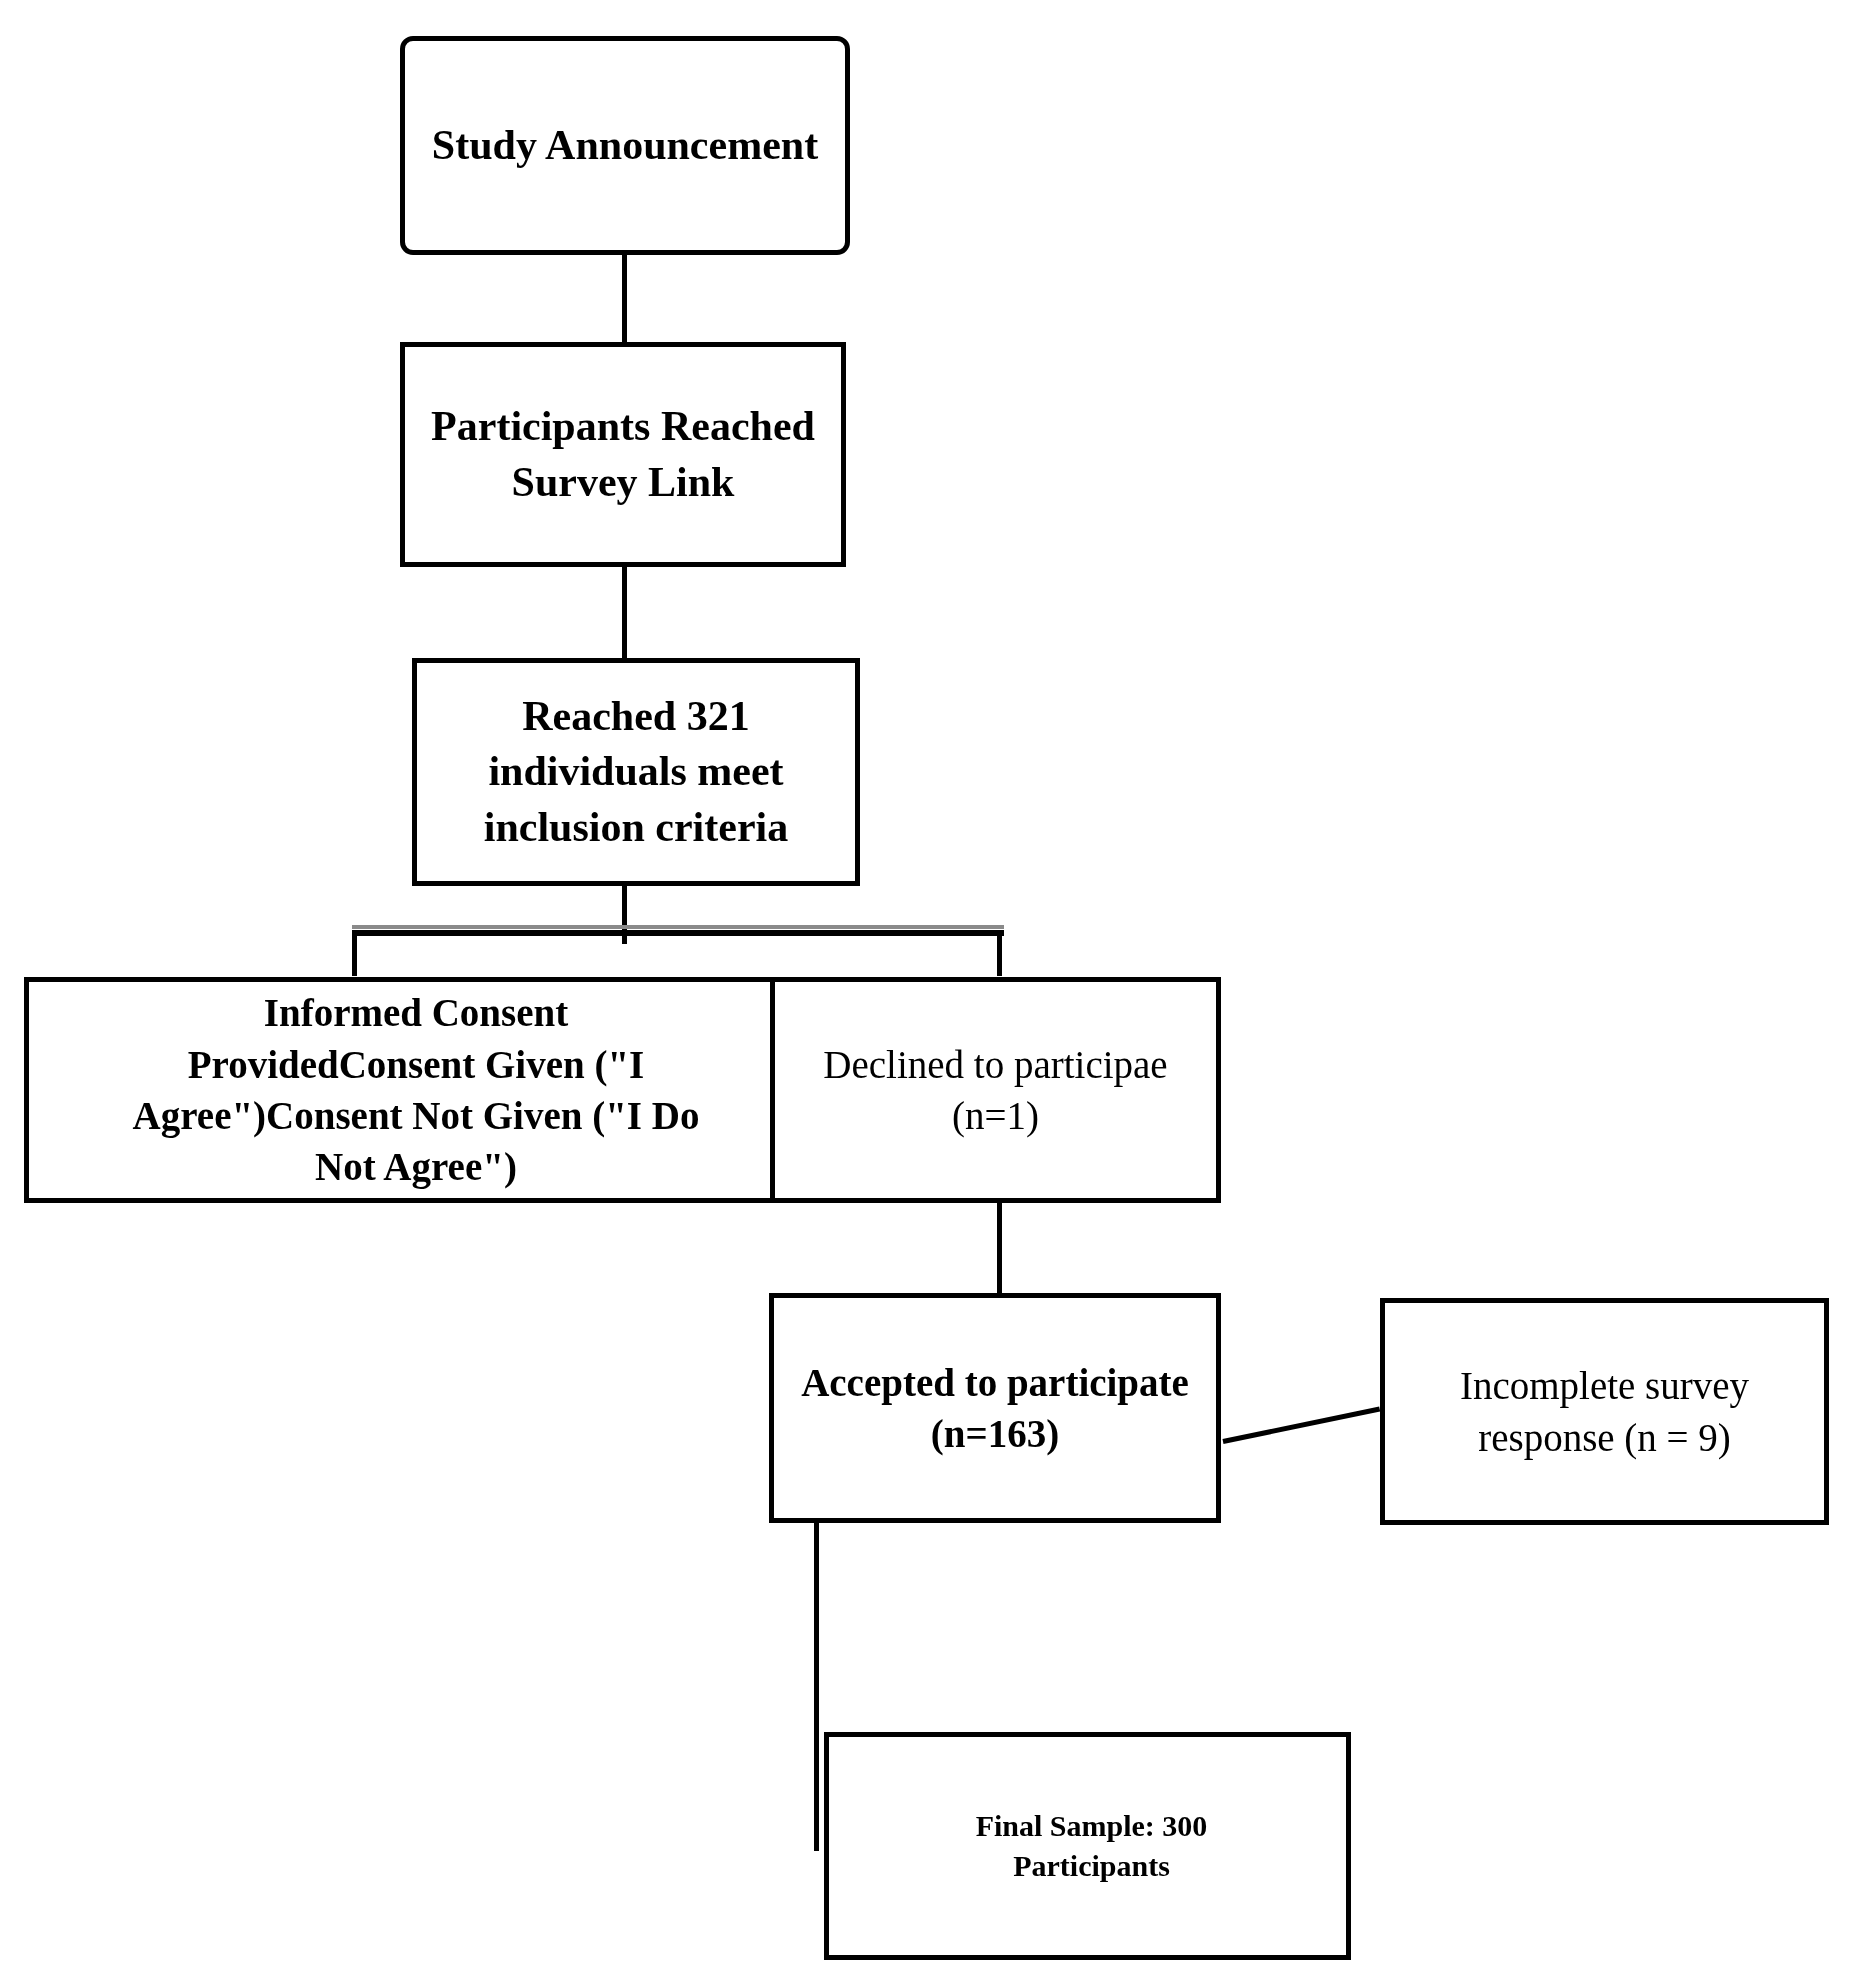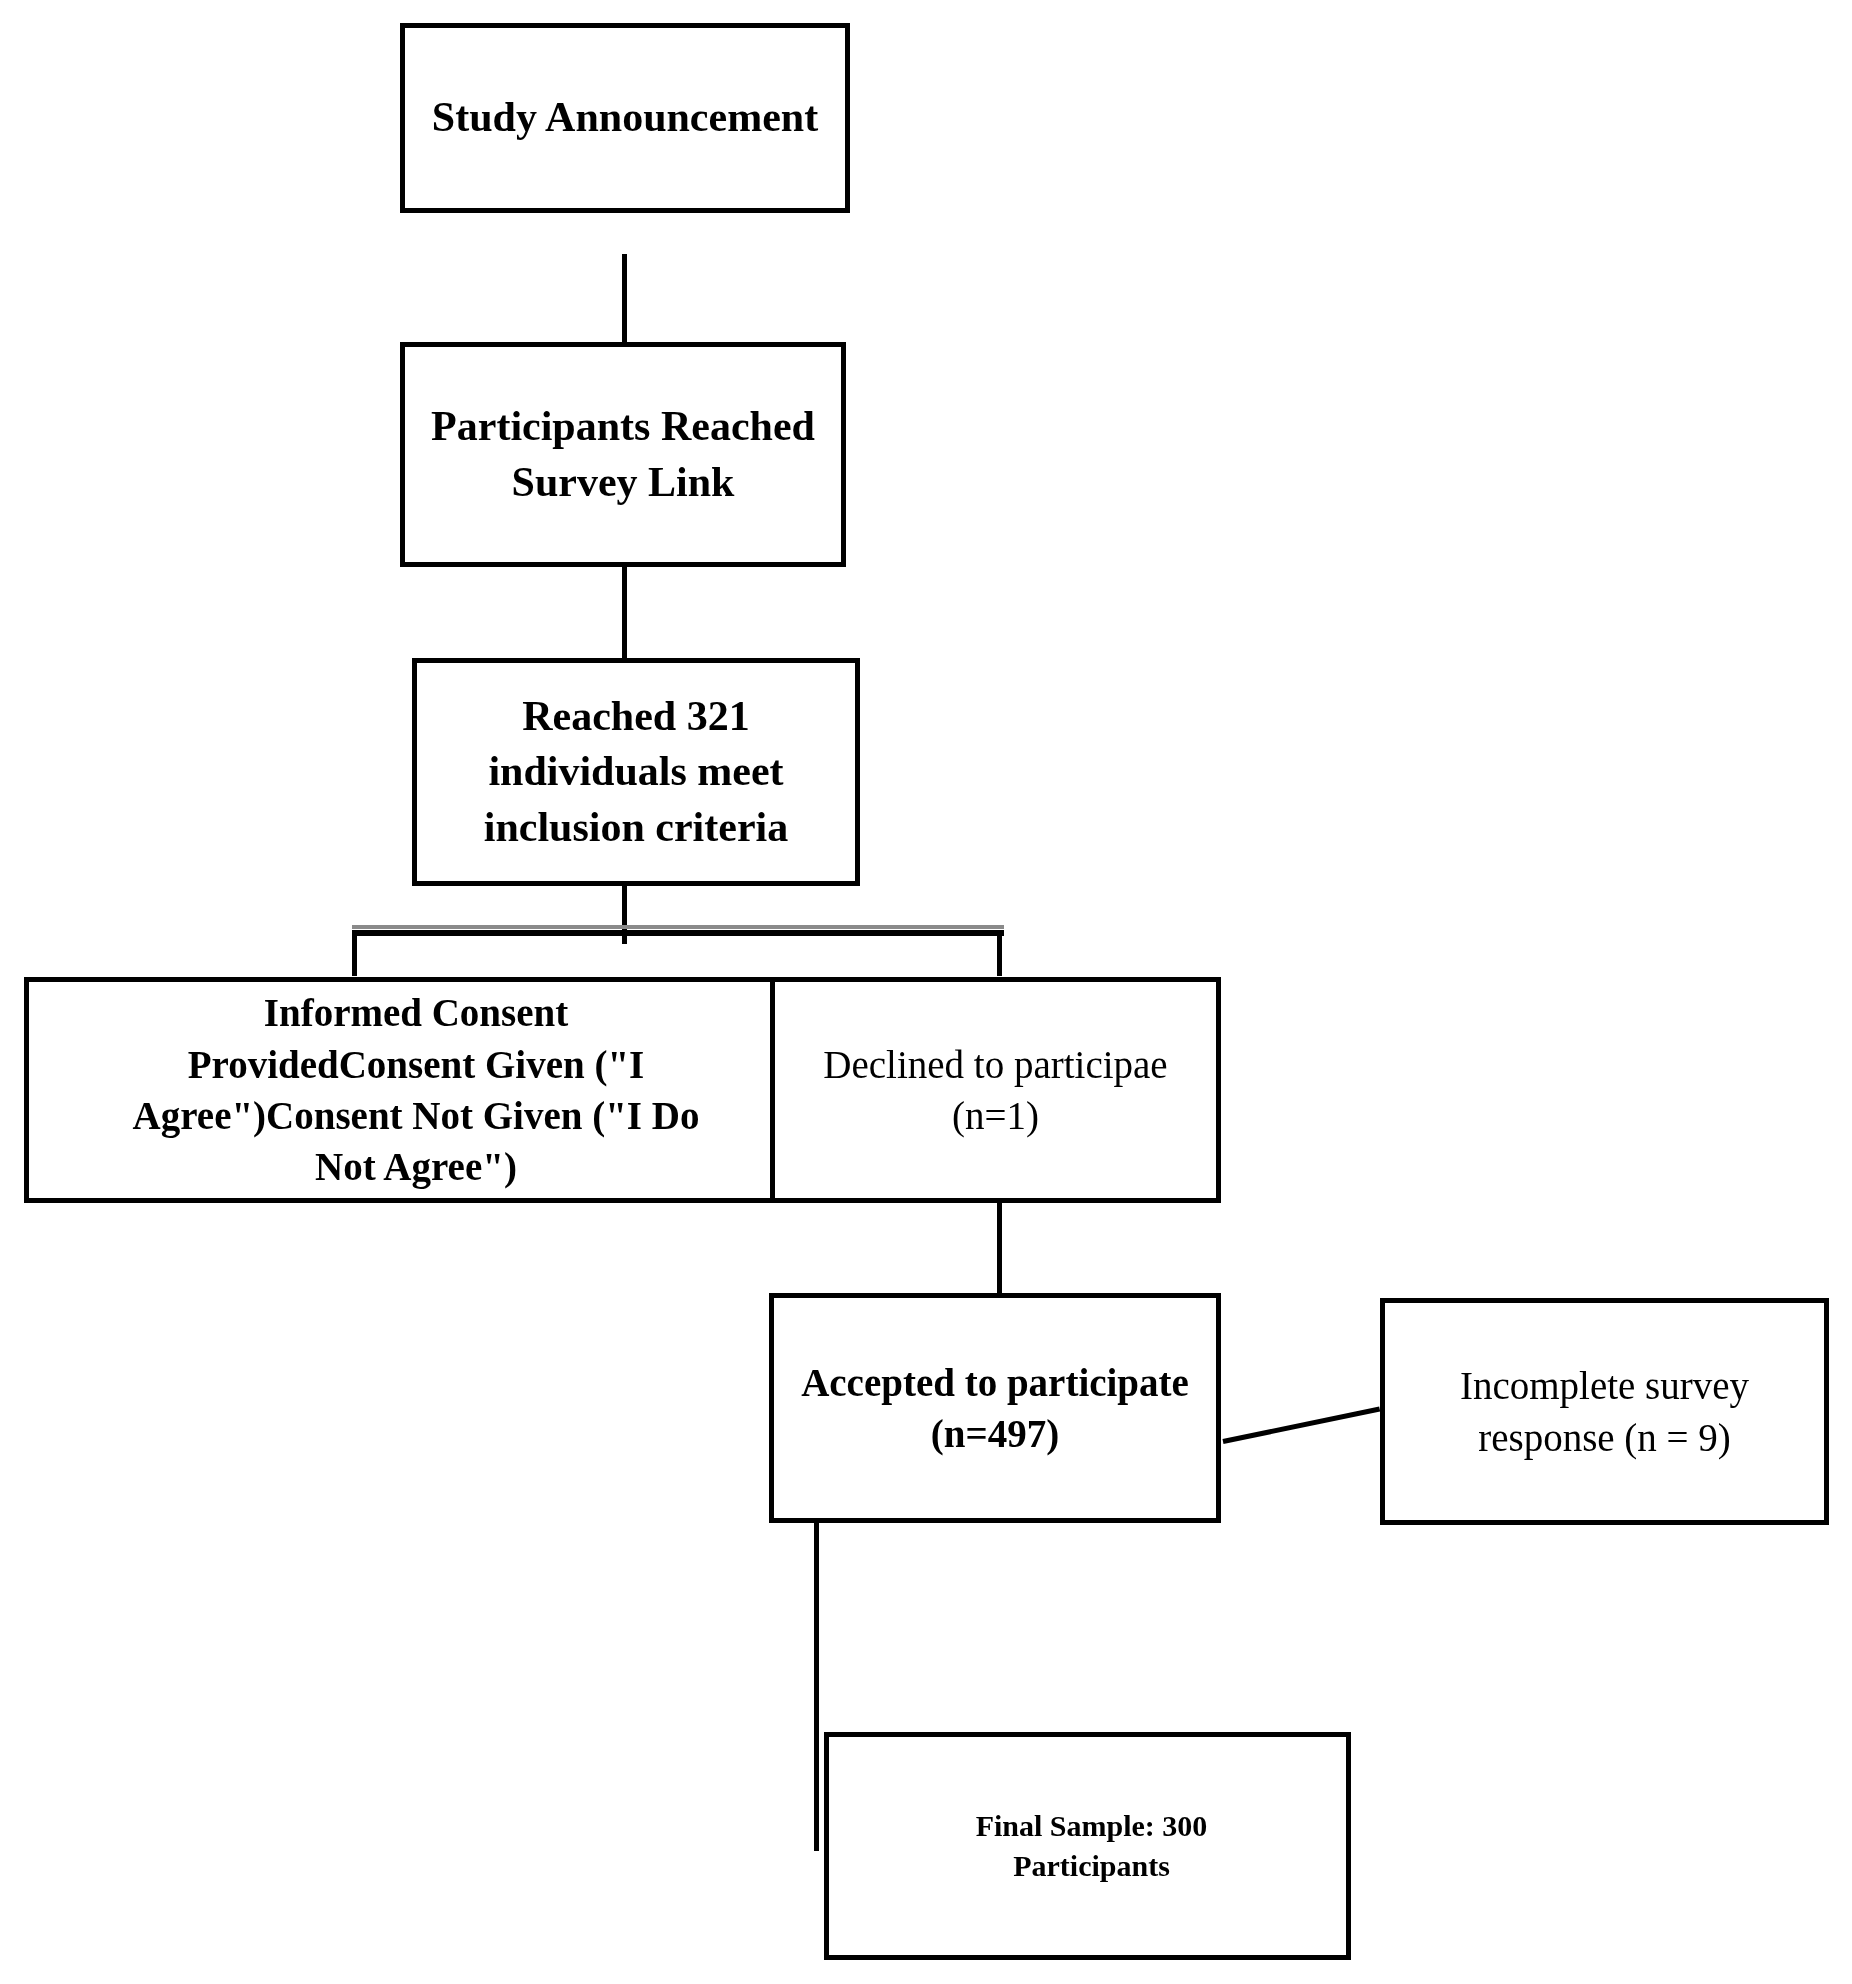--- a/index.html
+++ b/index.html
@@ -24,21 +24,21 @@
     display: flex;
     align-items: center;
     justify-content: center;
     text-align: center;
     white-space: pre;
     line-height: 1.32;
   }
   .bold { font-weight: bold; }
 
   
-  #box-study        { left: 400px;  top: 23px;   width: 450px; height: 190px; font-size: 42px; }
+  #box-study        { left: 400px;  top: 36px;   width: 450px; height: 219px; font-size: 42px; border-radius: 13px; }
   #box-access       { left: 400px;  top: 342px;  width: 446px; height: 225px; font-size: 42px; }
   #box-reached      { left: 412px;  top: 658px;  width: 448px; height: 228px; font-size: 42px; }
   #box-consent      { left: 24px;   top: 977px; width: 784px; height: 226px; font-size: 39px; }
   #box-declined     { left: 770px; top: 977px; width: 451px; height: 226px; font-size: 39px; }
   #box-accepted     { left: 769px; top: 1293px; width: 452px; height: 230px; font-size: 39px; }
   #box-incomplete   { left: 1380px; top: 1298px; width: 449px; height: 227px; font-size: 39px; }
   #box-final        { left: 824px; top: 1732px; width: 527px; height: 228px; font-size: 30px; padding-left: 8px; }
 
   .line {
     position: absolute;
@@ -88,21 +88,21 @@
 
   <div class="box bold" id="box-consent">Informed Consent
 ProvidedConsent Given ("I
 Agree")Consent Not Given ("I Do
 Not Agree")</div>
 
   <div class="box" id="box-declined">Declined to participae
 (n=1)</div>
 
   <div class="box bold" id="box-accepted">Accepted to participate
-(n=497)</div>
+(n=163)</div>
 
   <div class="box" id="box-incomplete">Incomplete survey
 response (n = 9)</div>
 
   <div class="box bold" id="box-final">Final Sample: 300
 Participants</div>
 
 </div>
 
 

